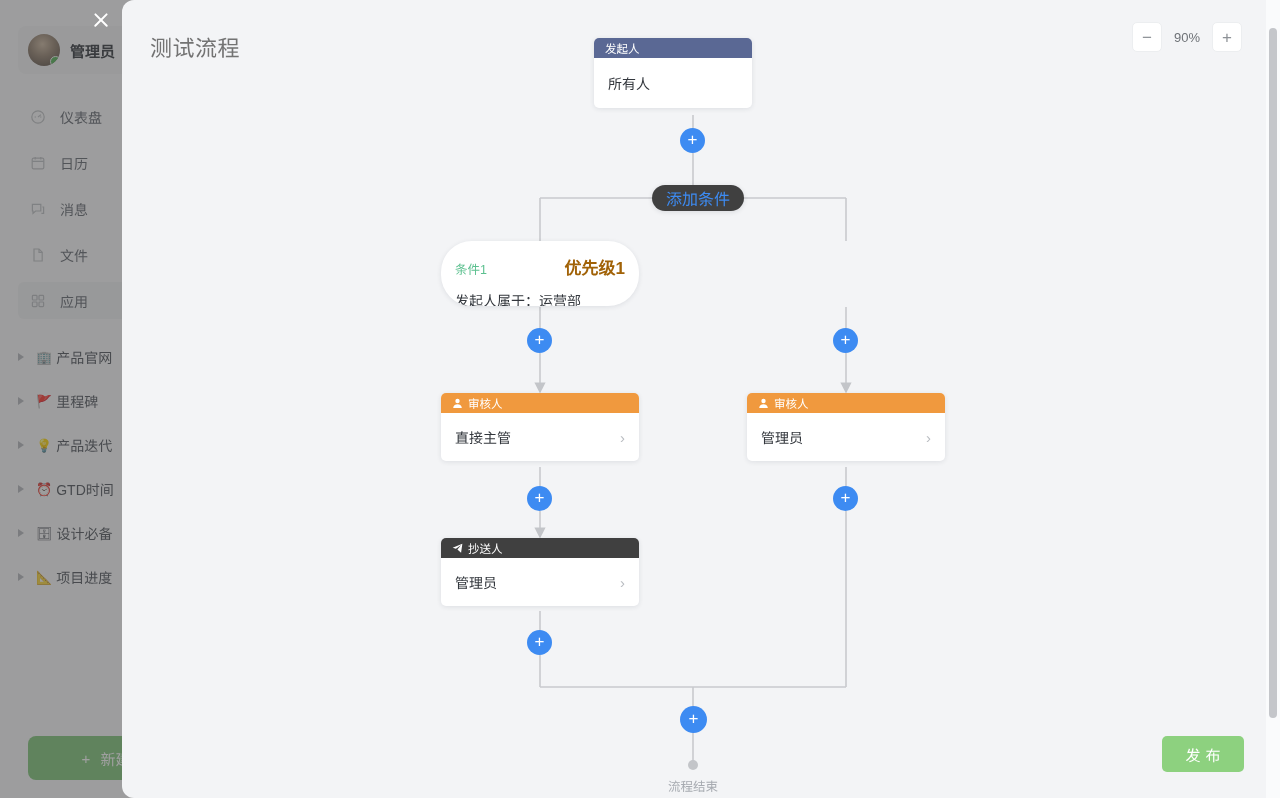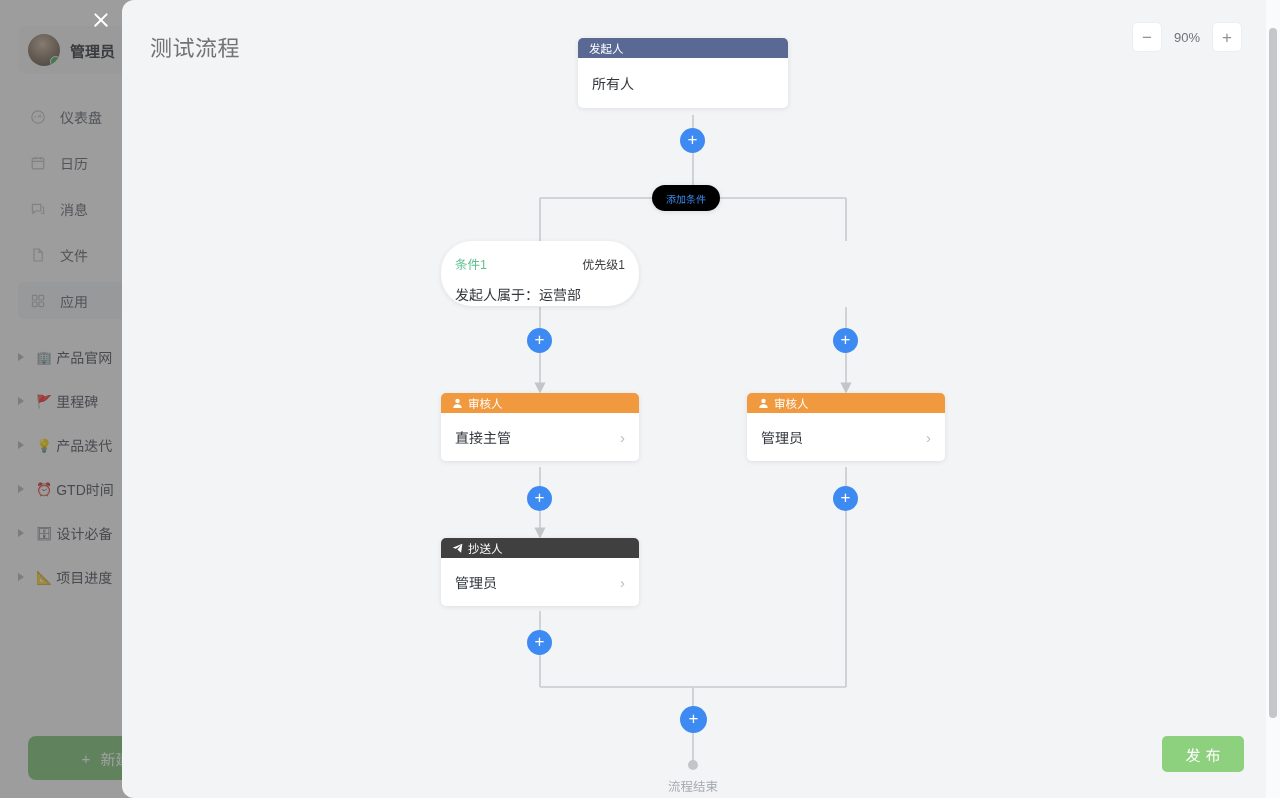--- a/index.html
+++ b/index.html
@@ -270,42 +270,42 @@
     color: #33373d;
   }
   .node-body .chev {
     margin-left: auto;
     color: #b9bcc1;
     font-size: 15px;
     line-height: 1;
   }
 
   
-  .n-start { left: 456px; top: 38px; width: 210px; text-align: right; }
+  .n-start { left: 472px; top: 38px; width: 158px; text-align: right; }
   .n-start .node-head { background: #5a6894; }
   .n-start .node-body { height: 50px; }
 
   
   .head-approver { background: #f0993e; }
   
   .head-cc { background: #404040; }
 
   .n-cond {
     width: 198px;
     height: 65px;
     padding: 13px 14px 0;
     border-radius: 31px;
   }
   .cond-row1 {
     display: flex;
     justify-content: space-between;
     align-items: baseline;
   }
   .cond-name { font-size: 12.5px; color: #5cc08f; }
-  .cond-pri  { font-size: 12px;   color: #404040; }
+  .cond-pri  { font-size: 17px;   color: #a16207; font-weight: bold; }
   .cond-desc { margin-top: 11px; font-size: 14px; color: #33373d; }
 
   .plus-btn {
     position: absolute;
     width: 25px; height: 25px;
     border-radius: 50%;
     background: #3d8bf2;
     color: #fff;
     display: flex;
     align-items: center;
@@ -314,24 +314,24 @@
     line-height: 1;
     cursor: pointer;
     z-index: 6;
   }
   .plus-btn span { transform: translateY(-1px); font-weight: 300; }
 
   .add-cond-pill {
     position: absolute;
     height: 26px;
     padding: 0 14px;
-    background: #000000;
+    background: #404040;
     border-radius: 14px;
     color: #3d8bf2;
-    font-size: 10px;
+    font-size: 16px;
     display: flex;
     align-items: center;
     justify-content: center;
     box-shadow: 0 1px 5px rgba(30,40,60,.12);
     cursor: pointer;
     z-index: 6;
   }
 
   .end-label {
     position: absolute;

